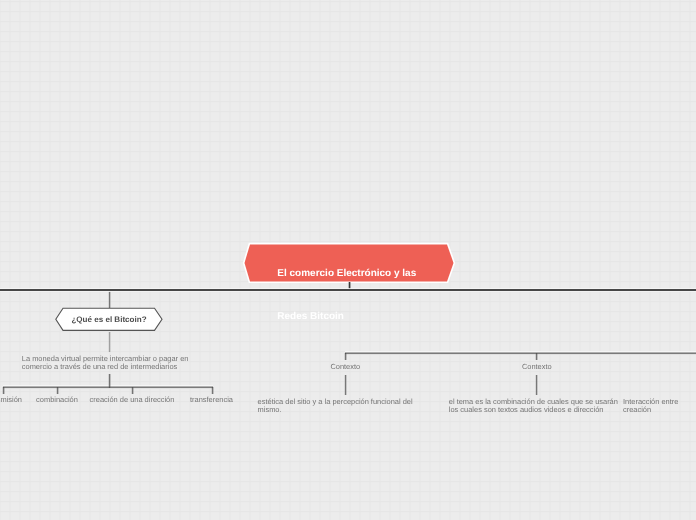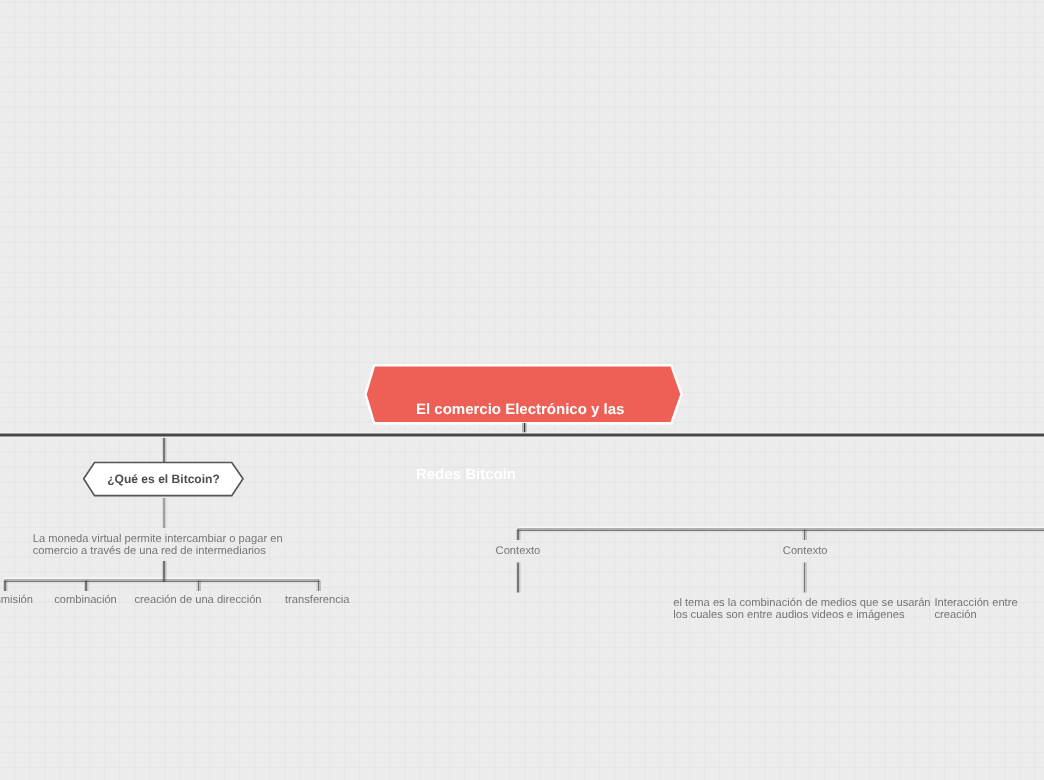--- a/index.html
+++ b/index.html
@@ -88,22 +88,26 @@
   <div class="hline" style="left:345px;top:351px;width:351px;"></div>
   <div class="vline" style="left:344.2px;top:352.5px;height:7.5px;"></div>
   <div class="vline" style="left:535.2px;top:352.5px;height:7.5px;"></div>
 
   <div class="lbl ctr" style="left:345.3px;top:361.5px;">Contexto</div>
   <div class="lbl ctr" style="left:536.8px;top:361.5px;">Contexto</div>
 
   <div class="vline mid" style="left:344.2px;top:374.8px;height:20.3px;"></div>
   <div class="vline mid" style="left:535.2px;top:374.8px;height:20.3px;"></div>
 
+  <div class="lbl multi" style="left:257.6px;top:397.5px;">
+    <span>estética del sitio y a la percepción funcional del</span>
+    <span>mismo.</span>
+  </div>
   <div class="lbl multi" style="left:448.8px;top:397.5px;">
-    <span>el tema es la combinación de medios que se usarán</span>
-    <span>los cuales son entre audios videos e imágenes</span>
+    <span>el tema es la combinación de cuales que se usarán</span>
+    <span>los cuales son textos audios videos e dirección</span>
   </div>
   <div class="lbl multi" style="left:623px;top:397.5px;">
     <span>Interacción entre</span>
     <span>creación</span>
   </div>
 
 </div>
 
 </body></html>

